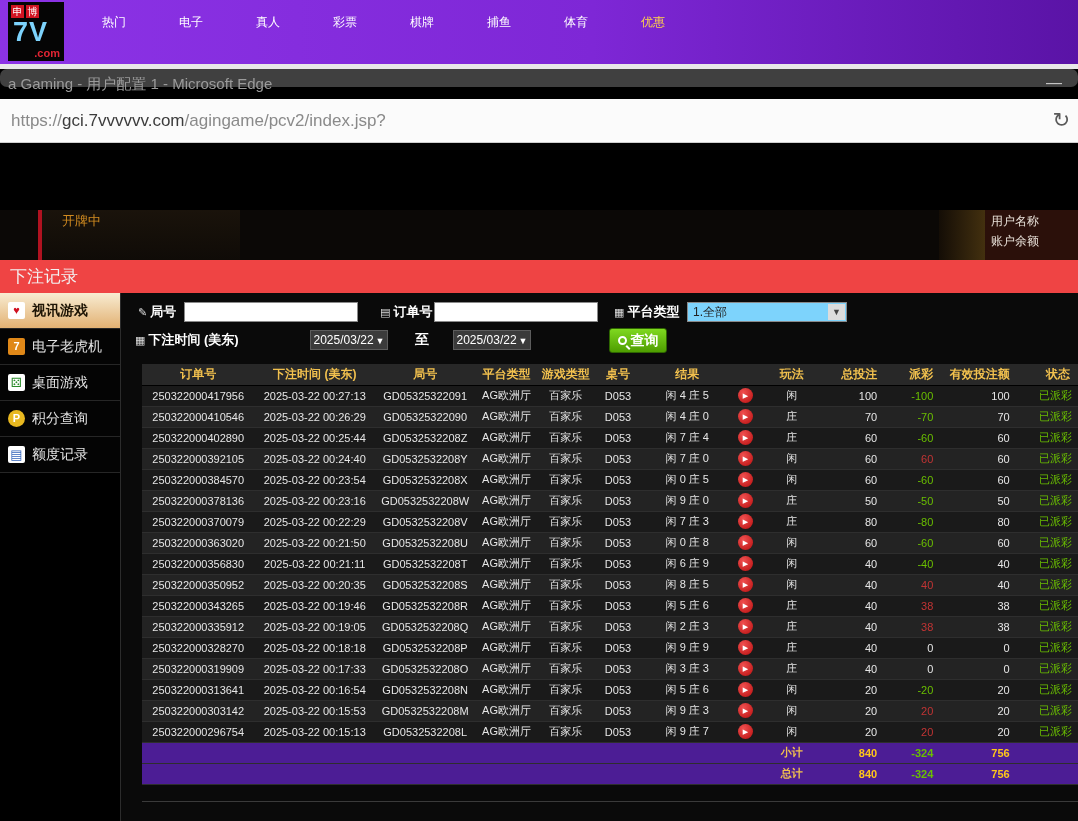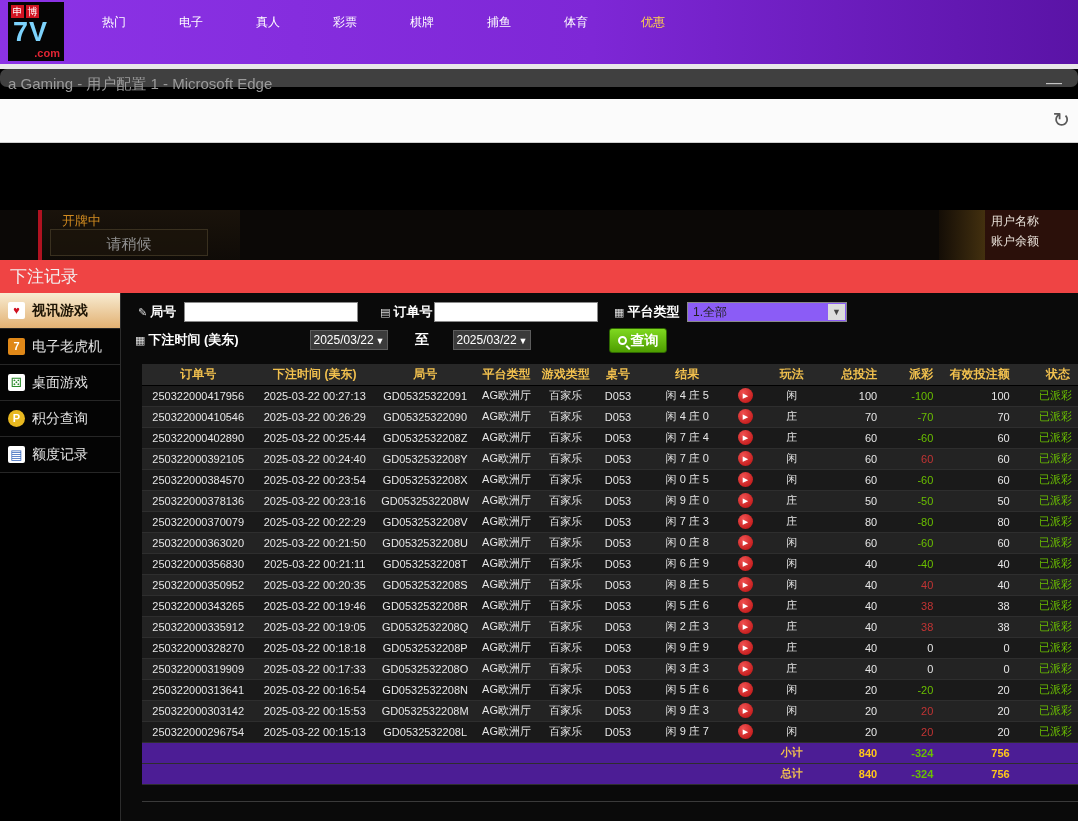--- a/index.html
+++ b/index.html
@@ -57,21 +57,21 @@
   .ic-cards { background: #fff; color: #d01020; }
   .ic-slot { background: #e08818; color: #fff; font-weight: bold; }
   .ic-dice { background: #fff; color: #2c8c2c; font-size: 13px; }
   .ic-points { background: #e8b820; color: #fff; border-radius: 50%; font-weight: bold; }
   .ic-ledger { background: #fff; color: #3565bb; font-size: 13px; }
 
   .main { position: absolute; left: 122px; top: 0; right: 0; height: 100%; padding-left: 48px; }
   .f-label { position: absolute; color: #fff; font-size: 13px; font-weight: bold; white-space: nowrap; }
   .f-icon { color: #ddd; font-size: 11px; margin-right: 3px; font-weight: normal; }
   .t-input { position: absolute; height: 20px; background: #fff; border: 1px solid #8a8a8a; font-size: 12px; padding: 0 4px; color: #222; }
-  .sel-box { position: absolute; height: 20px; background: #8b5cf6; border: 1px solid #8a8a8a; font-size: 12px; color: #222;
+  .sel-box { position: absolute; height: 20px; background: #7dd3fc; border: 1px solid #8a8a8a; font-size: 12px; color: #222;
     line-height: 18px; padding-left: 5px; cursor: pointer; }
   .sel-arrow { position: absolute; right: 1px; top: 1px; width: 17px; height: 16px; background: #dcdcdc; color: #444;
     font-size: 9px; text-align: center; line-height: 16px; }
   .date-box { position: absolute; width: 78px; height: 20px; background: #3b3b3b; border: 1px solid #5c5c5c; color: #fff;
     font-size: 12px; line-height: 18px; text-align: center; cursor: pointer; white-space: nowrap; }
   .dar { font-size: 9px; margin-left: 2px; }
   .search-btn { position: absolute; width: 58px; height: 25px; background: linear-gradient(180deg,#7fd820 0%,#4e9e00 100%);
     border: 1px solid #2e6600; border-radius: 3px; color: #fff; font-size: 14px; font-weight: bold;
     display: flex; align-items: center; justify-content: center; gap: 4px; cursor: pointer; }
   .lens { width: 9px; height: 9px; border: 2px solid #fff; border-radius: 50%; position: relative; display: inline-block; }
@@ -122,28 +122,28 @@
       <div class="nav-item hl">优惠</div>
     </nav>
 </div>
 
 <div class="win-strip"></div>
 <div class="titlebar">
   <span class="window-title">a Gaming - 用户配置 1 - Microsoft Edge</span>
   <span class="min-btn">—</span>
 </div>
 <div class="urlbar">
+  <span class="url-text"><span>https://</span><span class="url-host">gci.7vvvvvv.com</span><span>/agingame/pcv2/index.jsp?</span></span>
   <span class="refresh">↻</span>
 </div>
 
 <div class="banner">
   <div class="red-bar"></div>
   <div class="banner-left">
     <div class="dealing">开牌中</div>
-    <div class="wait-box">请稍候</div>
   </div>
   <div class="banner-gold"></div>
   <div class="banner-right">
     <div>用户名称</div>
     <div>账户余额</div>
   </div>
 </div>
 
 <div class="section-bar">
   <span class="section-title">下注记录</span>

